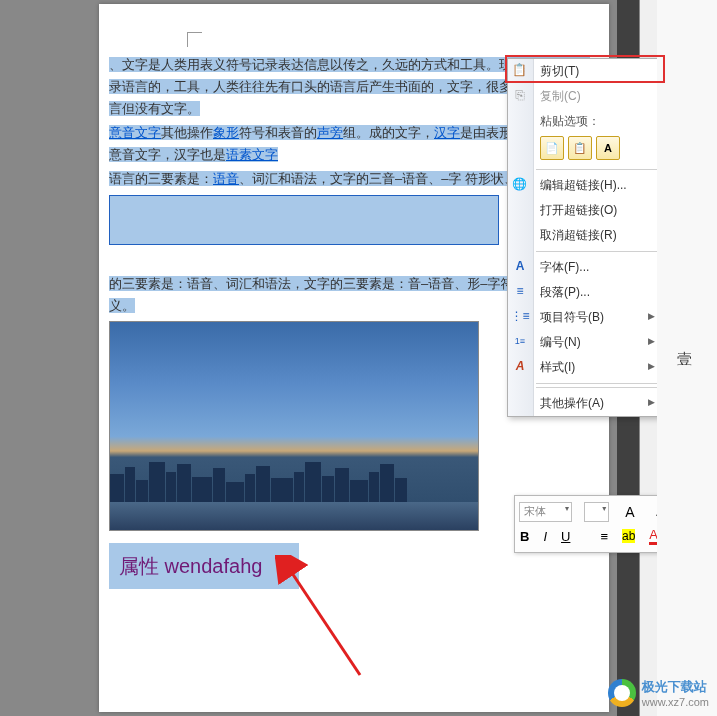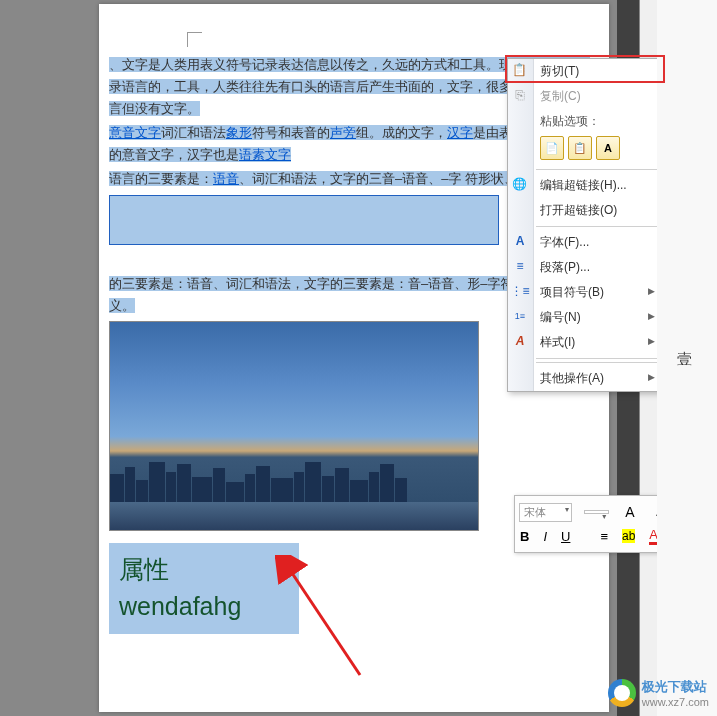--- a/index.html
+++ b/index.html
@@ -11,35 +11,35 @@
 .doc-content{padding:50px 10px 10px 10px}
 .highlighted-text{background:#a8c8e8;display:inline;font-size:13px;line-height:1.7;color:#333}
 .p1{margin-bottom:2px}
 .link{color:#05c;text-decoration:underline}
 .blue-box{border:1.5px solid #2060c0;background:#a8c8e8;height:50px;width:390px;margin:4px 0}
 .line-right{text-align:right;padding-right:10px}
 .img-placeholder{width:370px;height:210px;margin:4px 0;position:relative;background:linear-gradient(to bottom,#3a6ba8 0%,#5a8bc8 30%,#7aa8d8 55%,#c8a878 62%,#3a5878 65%,#2a4868 100%);border:1px solid #888}
 .buildings{position:absolute;bottom:28px;left:0;right:0;height:45px;display:flex;align-items:flex-end}
 .bld{background:#1a3050;margin-right:1px}
 .reflection{position:absolute;bottom:0;left:0;right:0;height:28px;background:linear-gradient(to bottom,#4a6888,#2a4060)}
-.text-box{background:#a8c8e8;padding:8px 10px;width:190px;margin-top:12px;font-size:25px;color:#14532d;line-height:1.5}
+.text-box{background:#a8c8e8;padding:8px 10px;width:190px;margin-top:12px;font-size:20px;color:#701a75;line-height:1.5}
 .arrow{position:absolute;left:275px;top:555px;width:100px;height:130px;pointer-events:none}
 .context-menu{position:absolute;left:507px;top:58px;width:155px;background:#fff;border:1px solid #b0b0b0;box-shadow:2px 2px 6px rgba(0,0,0,.25);font-size:12px}
 .menu-icon-col{position:absolute;left:0;top:0;bottom:0;width:26px;background:linear-gradient(to right,#f4f6fa,#e8ecf2);border-right:1px solid #d8dce2}
 .menu-item{position:relative;padding:4px 18px 4px 32px;cursor:default;color:#333;white-space:nowrap}
 .menu-item.disabled{color:#9a9a9a}
 .menu-item .arrow-r{position:absolute;right:6px;top:6px;font-size:9px;color:#666}
 .menu-sep{height:1px;background:#d0d0d0;margin:3px 4px 3px 28px}
 .menu-icon{position:absolute;left:4px;top:3px;width:16px;height:16px;display:flex;align-items:center;justify-content:center;font-size:12px}
 .menu-label-section{padding:4px 8px 2px 32px;color:#555;font-size:12px}
 .paste-opts{padding:4px 4px 6px 32px;display:flex;gap:4px}
 .paste-opt{width:24px;height:24px;border:1px solid #c8a020;background:linear-gradient(#fff8e0,#f8e8a8);display:flex;align-items:center;justify-content:center;font-size:11px;border-radius:2px}
 .red-highlight{position:absolute;border:2px solid #e03030;pointer-events:none;z-index:10}
 .mini-toolbar{position:absolute;left:514px;top:495px;width:190px;background:#fdfdfd;border:1px solid #b8b8b8;box-shadow:1px 1px 4px rgba(0,0,0,.2);padding:4px;font-size:12px}
-.tb-row{display:flex;align-items:center;gap:12px;padding:2px 0}
+.tb-row{display:flex;gap:12px;padding:2px 0}
 .tb-sel{border:1px solid #c0c0c0;background:#fff;padding:1px 14px 1px 4px;font-size:11px;position:relative;color:#888}
 .tb-sel::after{content:"▾";position:absolute;right:2px;top:1px;font-size:8px;color:#666}
 .tb-btn{width:20px;height:20px;display:flex;align-items:center;justify-content:center;border:1px solid transparent;font-size:13px}
 .sep-v{width:1px;height:16px;background:#ccc;margin:0 2px}
 .right-strip{position:absolute;right:0;top:0;width:60px;height:716px;background:#f8f8f8}
 .watermark{position:absolute;right:8px;bottom:8px;display:flex;align-items:center;gap:6px;font-size:13px;color:#4a90d0}
 .wm-logo{width:28px;height:28px;border-radius:50%;background:conic-gradient(#4ac040 0 120deg,#f0b020 120deg 240deg,#3080d0 240deg 360deg);position:relative}
 .wm-logo::after{content:"";position:absolute;left:6px;top:6px;width:16px;height:16px;border-radius:50%;background:#fff}
 .dark-strip{position:absolute;left:617px;top:0;width:22px;height:716px;background:#404040}
 .u{text-decoration:underline}
@@ -48,21 +48,21 @@
 <body>
 
 <div class="doc-workspace">
   <div class="page-container">
     <div class="ruler-corner"></div>
     <div class="doc-content">
       <div class="p1">
         <span class="highlighted-text"><span>、文字是人类用表义符号记录表达信息以传之，久远的方式和工具。现代文字多是记录语言的，工具，人类往往先有口头的语言后产生书面的，文字，很多</span><span class="link">小语种</span><span>，有语言但没有文字。</span></span>
       </div>
       <div class="p1">
-        <span class="highlighted-text"><span class="link">意音文字</span><span>词汇和语法</span><span class="link">象形</span><span>符号和表音的</span><span class="link">声旁</span><span>组。成的文字，</span><span class="link">汉字</span><span>是由表形文字进化成的意音文字，汉字也是</span><span class="link">语素文字</span></span>
+        <span class="highlighted-text"><span class="link">意音文字</span><span>其他操作</span><span class="link">象形</span><span>符号和表音的</span><span class="link">声旁</span><span>组。成的文字，</span><span class="link">汉字</span><span>是由表形文字进化成的意音文字，汉字也是</span><span class="link">语素文字</span></span>
       </div>
       <div class="p1">
         <span class="highlighted-text"><span>语言的三要素是：</span><span class="link">语音</span><span>、词汇和语法，文字的三音–语音、–字 符形状、义–意义</span></span>
       </div>
       <div class="blue-box"></div>
       <div class="p1 line-right"><span class="highlighted-text">语言</span></div>
       <div class="p1"><span class="highlighted-text">的三要素是：语音、词汇和语法，文字的三要素是：音–语音、形–字符形状、义–意义。</span></div>
       <div class="img-placeholder">
         <div class="buildings">
           <div class="bld" style="width:14px;height:28px"></div>
@@ -126,20 +126,21 @@
     <div class="paste-opt">
         <b>A</b>
       </div>
   </div>
   <div class="menu-sep"></div>
   <div class="menu-item">
     <span class="menu-icon" style="color:#888">🌐</span>
     <span>编辑超链接(H)...</span>
   </div>
   <div class="menu-item"><span>打开超链接(O)</span></div>
+  <div class="menu-item"><span>取消超链接(R)</span></div>
   <div class="menu-sep"></div>
   <div class="menu-item">
     <span class="menu-icon" style="color:#2060c0;font-weight:bold">A</span>
     <span>字体(F)...</span>
   </div>
   <div class="menu-item">
     <span class="menu-icon" style="color:#2060c0">≡</span>
     <span>段落(P)...</span>
   </div>
   <div class="menu-item">

